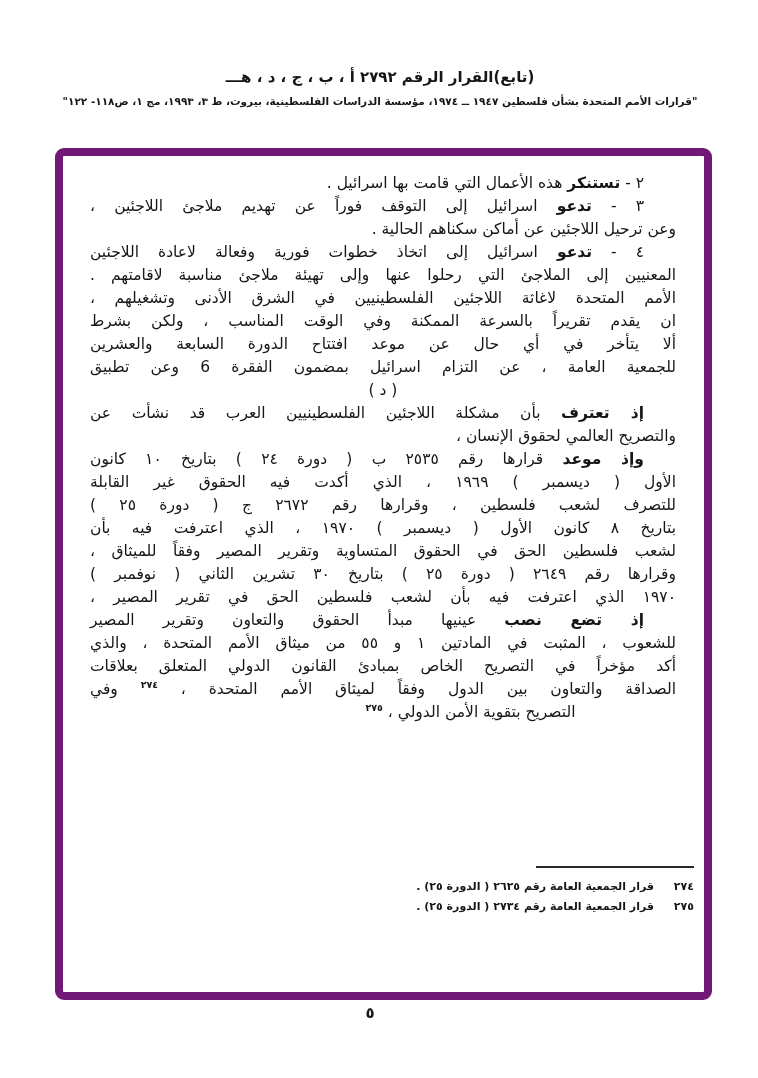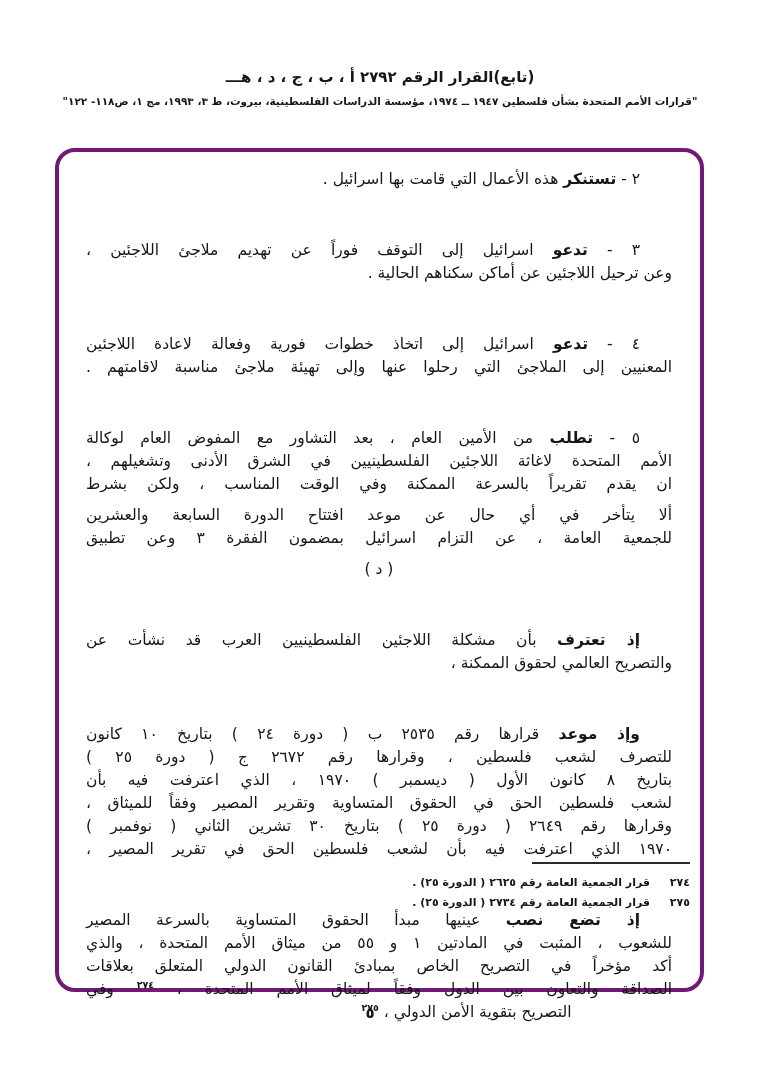--- a/index.html
+++ b/index.html
@@ -12,37 +12,37 @@
     overflow:hidden;
   }
   
   .header{position:absolute;top:68px;left:0;right:0;text-align:center;direction:rtl;}
   .doc-title{font-size:15px;font-weight:bold;letter-spacing:.5px;}
   .doc-subtitle{margin-top:9px;font-size:10.5px;font-weight:bold;direction:rtl;}
   
   .doc-frame{
     position:absolute;left:53px;top:148px;
     width:641px;height:836px;
-    border:4px solid #701a75;border-radius:20px;
+    border:8px solid #701a75;border-radius:9px;
     background:#ffffff;
   }
   
   .doc-body{
     position:absolute;top:16px;right:28px;left:27px;
     direction:rtl;
     font-size:15.5px;line-height:23px;
     text-align:right;
   }
   .line{white-space:normal;}
   .line.justify{text-align:justify;text-align-last:justify;}
   .line.indent,.line.indent-justify{padding-right:32px;}
-  .line.indent-justify{text-align:justify;text-align-last:justify;margin-top:48px;}
+  .line.indent-justify{text-align:justify;text-align-last:justify;}
   .line.center{text-align:center;text-align-last:center;}
   .line.center-left{text-align:left;text-align-last:center;padding-left:175px;}
-  .line.gap{margin-top:8px;}
+  .line.gap{}
   .b{font-weight:bold;}
   .doc-body sup{font-size:9.5px;font-weight:bold;line-height:0;vertical-align:super;}
   
   .footnote-block{position:absolute;top:710px;right:10px;left:27px;direction:rtl;}
   .footnote-rule{width:158px;height:0;border-top:2px solid #2a2a2a;margin:0 0 12px 0;}
   .footnote-row{display:flex;direction:rtl;gap:16px;font-size:11px;font-weight:bold;margin-bottom:7px;}
   .fn-num{min-width:24px;}
   
   .page-number{
     position:absolute;top:1004px;left:0;width:736px;
@@ -59,35 +59,35 @@
     <div class="doc-subtitle">"قرارات الأمم المتحدة بشأن فلسطين ١٩٤٧ ــ ١٩٧٤، مؤسسة الدراسات الفلسطينية، بيروت، ط ٣، ١٩٩٣، مج ١، ص١١٨- ١٢٢"</div>
   </div>
 
   <div class="doc-frame">
     <div class="doc-body">
         <div class="line indent"><span>٢ - </span><span class="b">تستنكر</span><span> هذه الأعمال التي قامت بها اسرائيل .</span></div>
         <div class="line indent-justify"><span>٣ - </span><span class="b">تدعو</span><span> اسرائيل إلى التوقف فوراً عن تهديم ملاجئ اللاجئين ،</span></div>
         <div class="line right"><span>وعن ترحيل اللاجئين عن أماكن سكناهم الحالية .</span></div>
         <div class="line indent-justify"><span>٤ - </span><span class="b">تدعو</span><span> اسرائيل إلى اتخاذ خطوات فورية وفعالة لاعادة اللاجئين</span></div>
         <div class="line justify"><span>المعنيين إلى الملاجئ التي رحلوا عنها وإلى تهيئة ملاجئ مناسبة لاقامتهم .</span></div>
-        <div class="line indent-justify"><span>٥ - </span><span class="b">تطلب</span><span> من الأمين العام ، بعد التشاور مع المفوض العام لوكالة</span></div>
         <div class="line justify"><span>الأمم المتحدة لاغاثة اللاجئين الفلسطينيين في الشرق الأدنى وتشغيلهم ،</span></div>
         <div class="line justify"><span>ان يقدم تقريراً بالسرعة الممكنة وفي الوقت المناسب ، ولكن بشرط</span></div>
         <div class="line justify gap"><span>ألا يتأخر في أي حال عن موعد افتتاح الدورة السابعة والعشرين</span></div>
-        <div class="line justify"><span>للجمعية العامة ، عن التزام اسرائيل بمضمون الفقرة ٣ وعن تطبيق</span></div>
+        <div class="line justify"><span>للجمعية العامة ، عن التزام اسرائيل بمضمون الفقرة 6 وعن تطبيق</span></div>
         <div class="line center gap"><span>( د )</span></div>
         <div class="line indent-justify"><span class="b">إذ تعترف</span><span> بأن مشكلة اللاجئين الفلسطينيين العرب قد نشأت عن</span></div>
-        <div class="line right"><span>والتصريح العالمي لحقوق الممكنة ،</span></div>
+        <div class="line right"><span>والتصريح العالمي لحقوق الإنسان ،</span></div>
         <div class="line indent-justify"><span class="b">وإذ موعد</span><span> قرارها رقم ٢٥٣٥ ب ( دورة ٢٤ ) بتاريخ ١٠ كانون</span></div>
+        <div class="line justify"><span>الأول ( ديسمبر ) ١٩٦٩ ، الذي أكدت فيه الحقوق غير القابلة</span></div>
         <div class="line justify"><span>للتصرف لشعب فلسطين ، وقرارها رقم ٢٦٧٢ ج ( دورة ٢٥ )</span></div>
         <div class="line justify"><span>بتاريخ ٨ كانون الأول ( ديسمبر ) ١٩٧٠ ، الذي اعترفت فيه بأن</span></div>
         <div class="line justify"><span>لشعب فلسطين الحق في الحقوق المتساوية وتقرير المصير وفقاً للميثاق ،</span></div>
         <div class="line justify"><span>وقرارها رقم ٢٦٤٩ ( دورة ٢٥ ) بتاريخ ٣٠ تشرين الثاني ( نوفمبر )</span></div>
         <div class="line justify"><span>١٩٧٠ الذي اعترفت فيه بأن لشعب فلسطين الحق في تقرير المصير ،</span></div>
-        <div class="line indent-justify"><span class="b">إذ تضع نصب</span><span> عينيها مبدأ الحقوق المتساوية بالسرعة المصير</span></div>
+        <div class="line indent-justify"><span class="b">إذ تضع نصب</span><span> عينيها مبدأ الحقوق والتعاون وتقرير المصير</span></div>
         <div class="line justify"><span>للشعوب ، المثبت في المادتين ١ و ٥٥ من ميثاق الأمم المتحدة ، والذي</span></div>
         <div class="line justify"><span>أكد مؤخراً في التصريح الخاص بمبادئ القانون الدولي المتعلق بعلاقات</span></div>
         <div class="line justify"><span>الصداقة والتعاون بين الدول وفقاً لميثاق الأمم المتحدة ، </span><sup>٢٧٤</sup><span> وفي</span></div>
         <div class="line center-left"><span>التصريح بتقوية الأمن الدولي ، </span><sup>٢٧٥</sup></div>
       </div>
 
     <div class="footnote-block">
       <div class="footnote-rule"></div>
       <div class="footnote-row">
         <span class="fn-num">٢٧٤</span>

